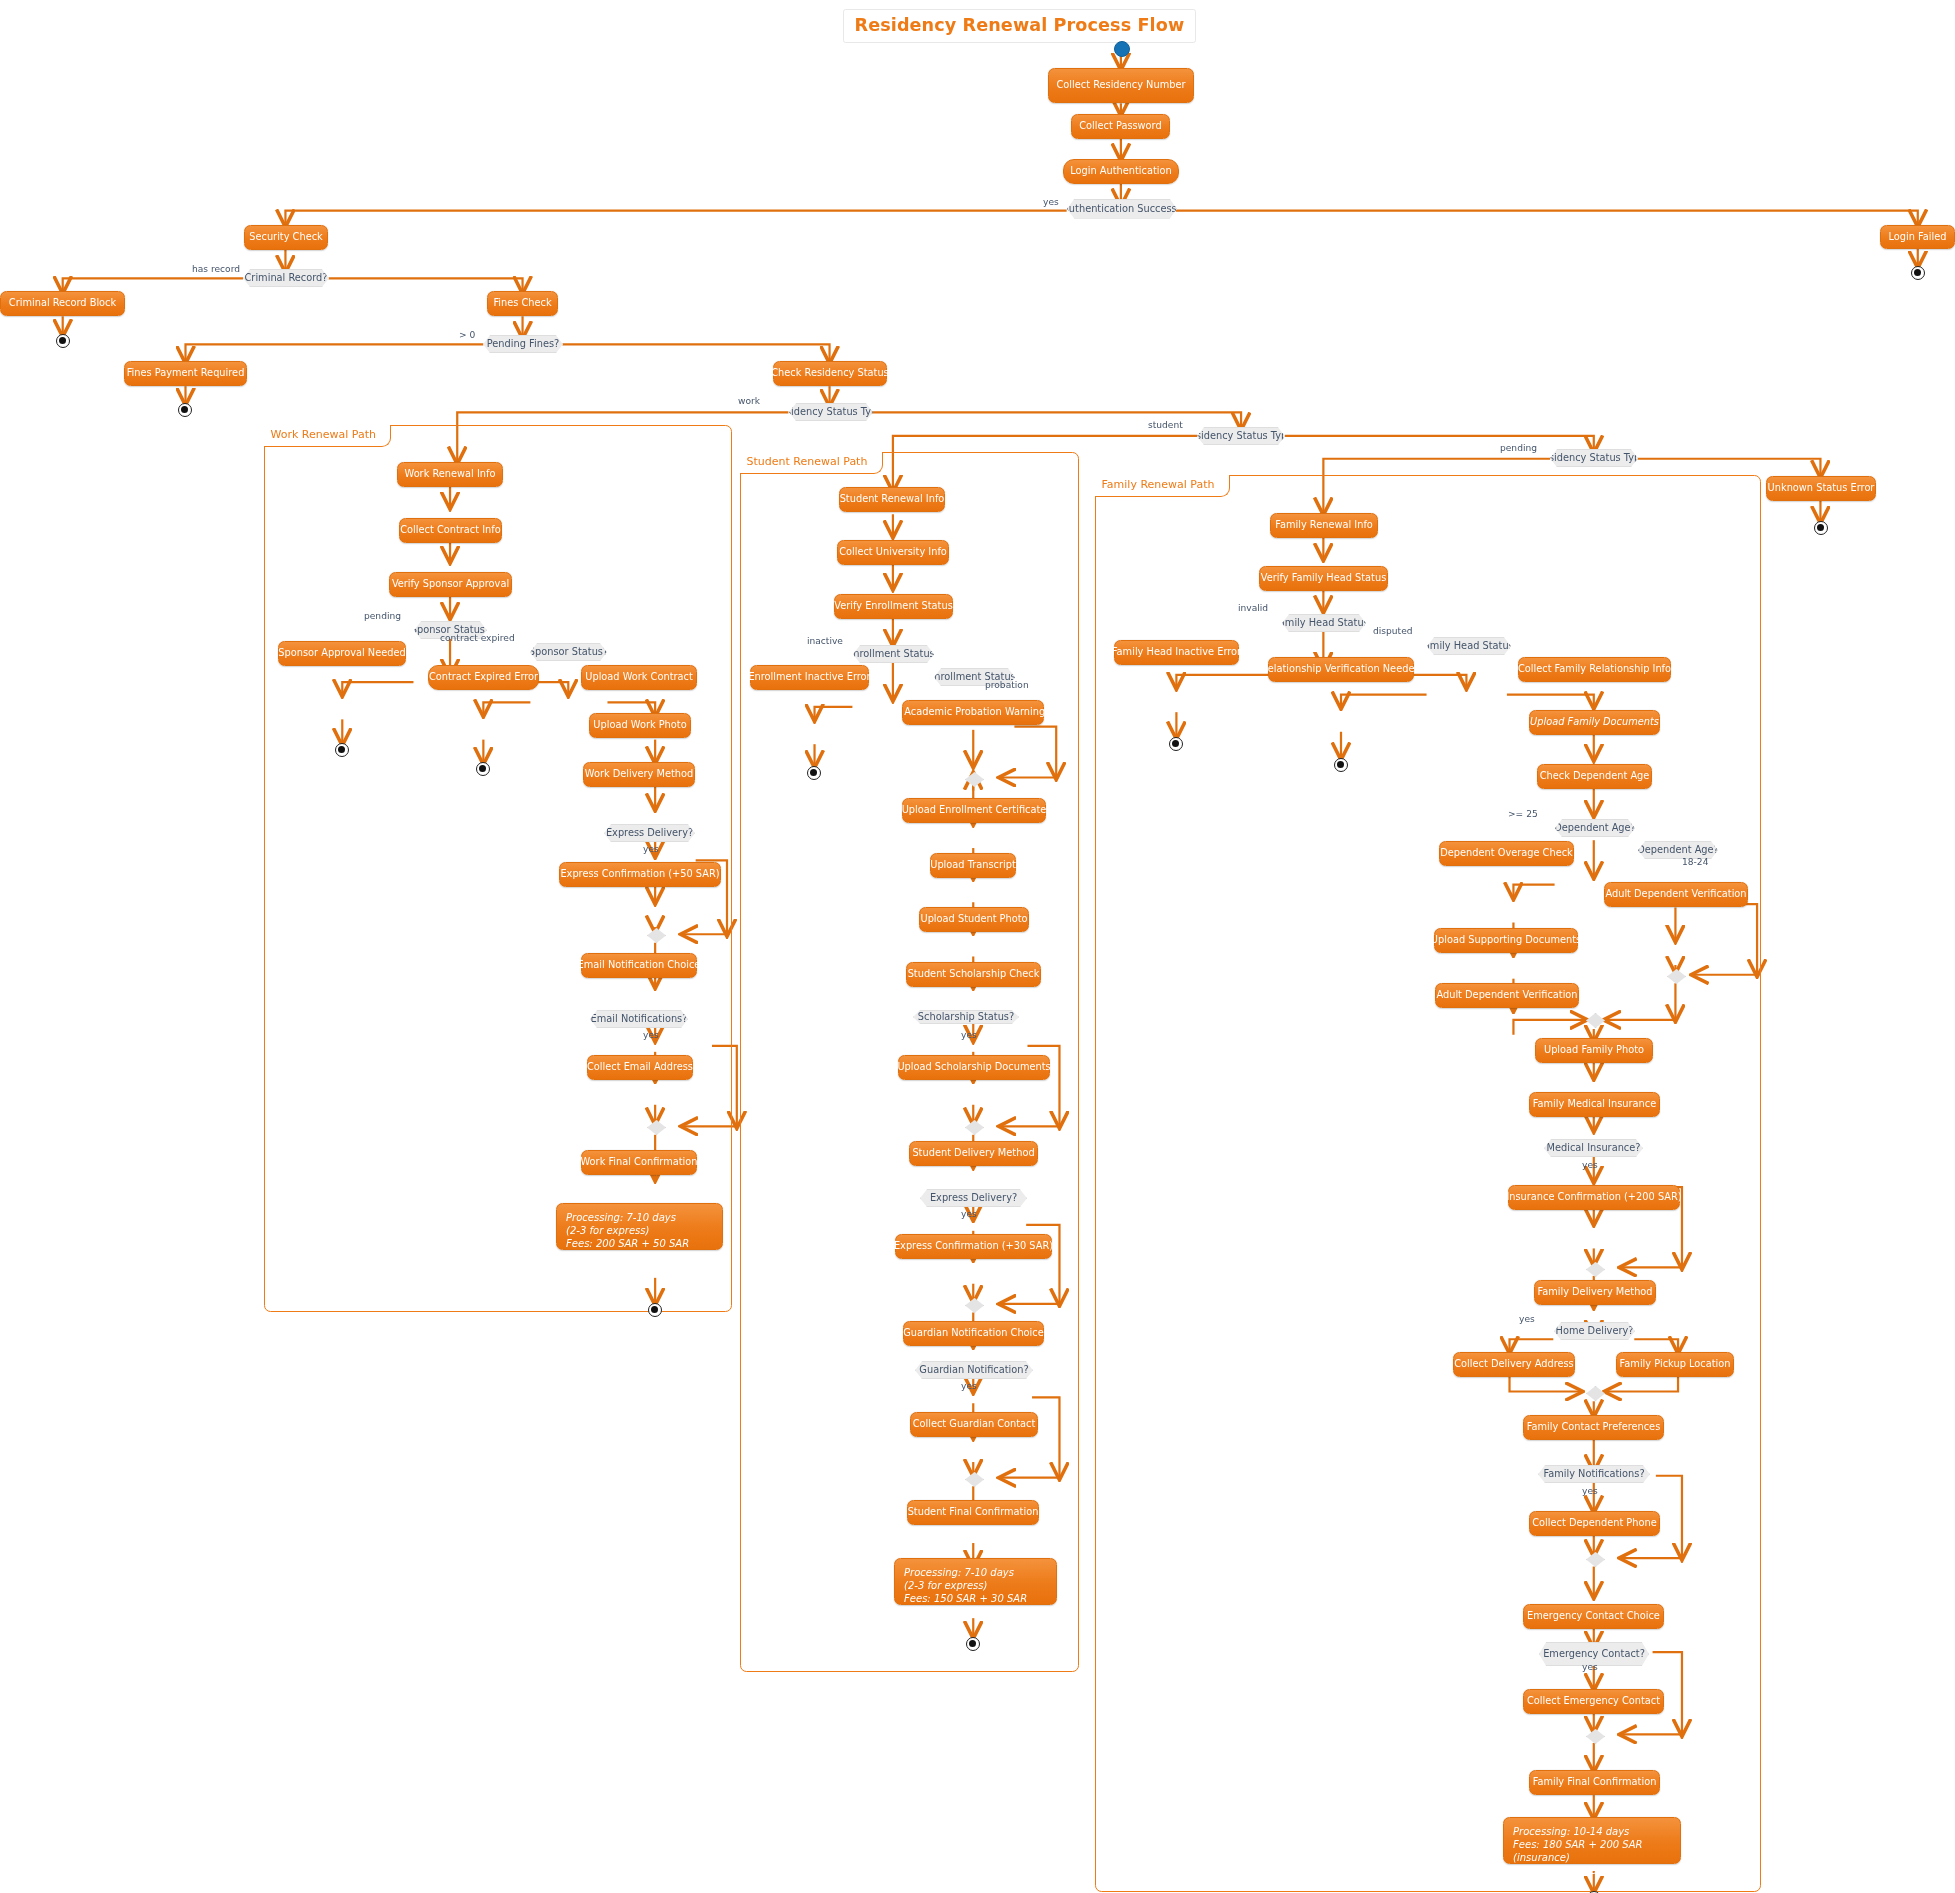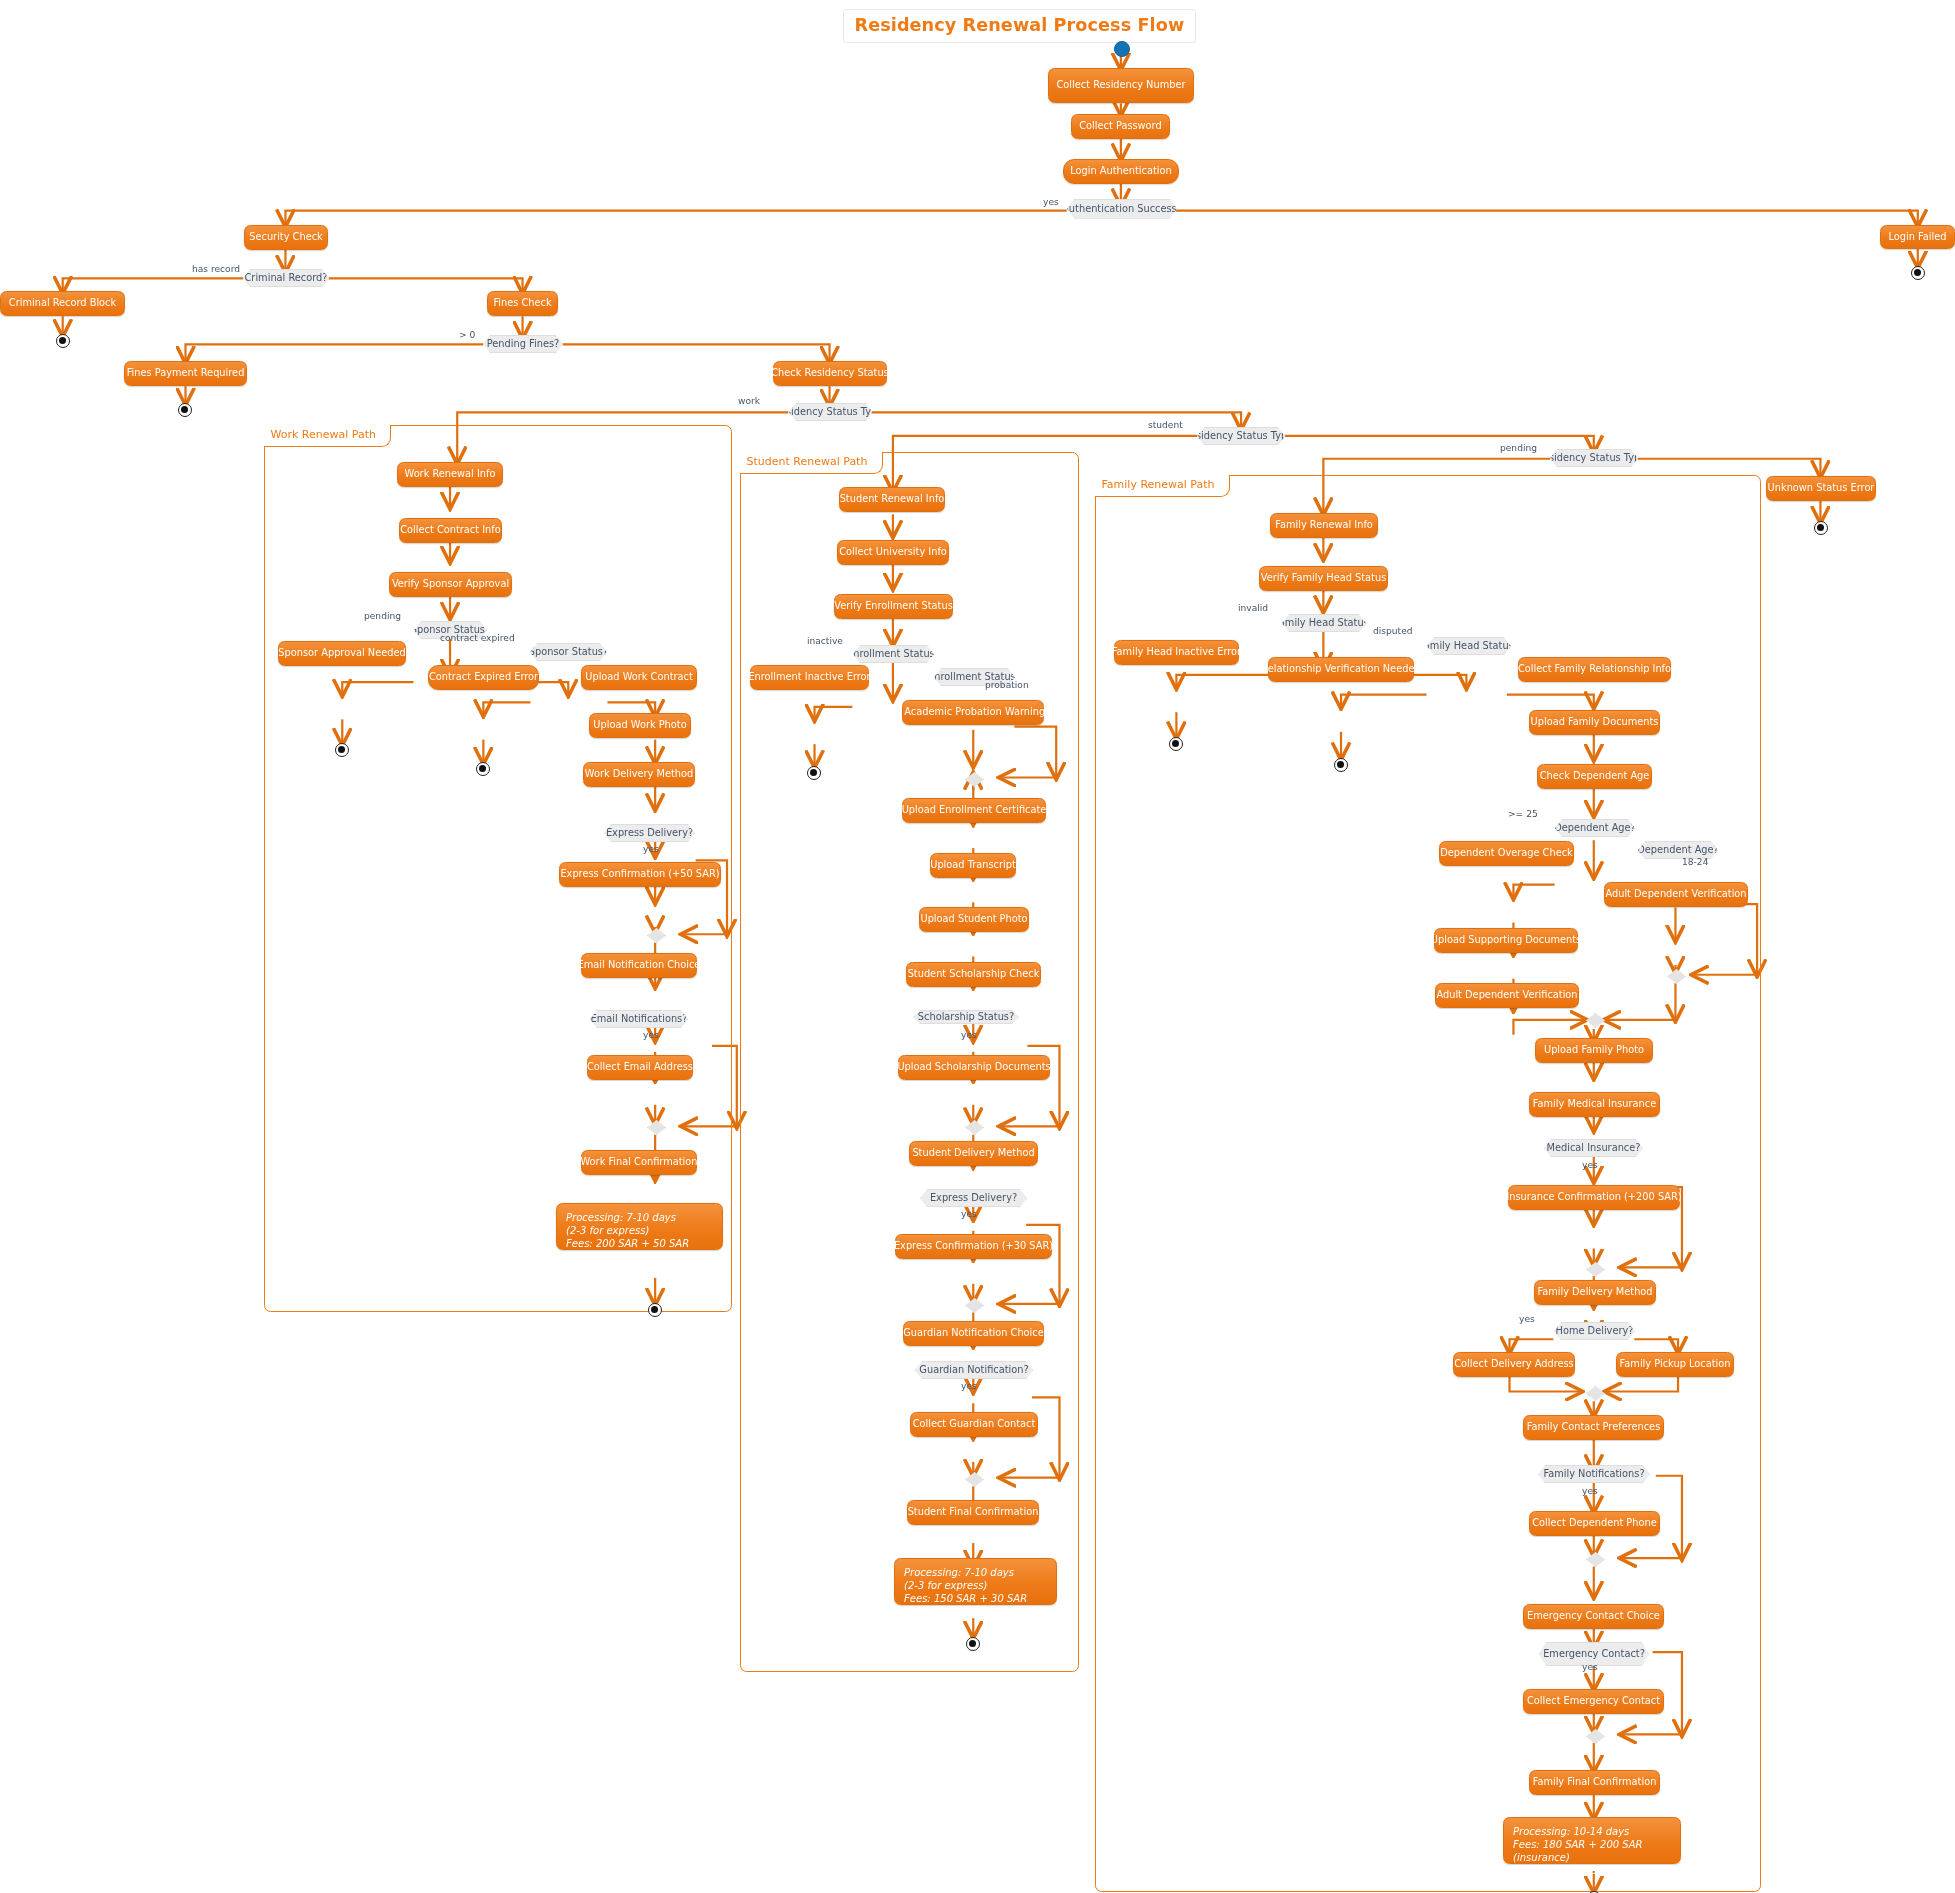--- a/index.html
+++ b/index.html
@@ -422,21 +422,21 @@
 (2-3 for express)
 Fees: 150 SAR + 30 SAR (express)</div>
 
   <div class="node" style="left:1270px;top:513px;width:108px;height:25px;">Family Renewal Info</div>
   <div class="node" style="left:1259px;top:566px;width:129px;height:25px;">Verify Family Head Status</div>
   <div class="decision" style="left:1282px;top:614px;width:84px;height:18.3px;">Family Head Status?</div>
   <div class="decision" style="left:1427px;top:637px;width:84px;height:18.3px;">Family Head Status?</div>
   <div class="node" style="left:1114px;top:634px;width:125px;height:25px;margin-top:6px;">Family Head Inactive Error</div>
   <div class="node" style="left:1268px;top:657px;width:146px;height:25px;">Relationship Verification Needed</div>
   <div class="node" style="left:1518px;top:657px;width:153px;height:25px;">Collect Family Relationship Info</div>
-  <div class="node" style="left:1529px;top:710px;width:131px;height:25px;">Upload Family Documents</div>
+  <div class="node" style="left:1529px;top:710px;width:131px;height:25px;font-style:italic;">Upload Family Documents</div>
   <div class="node" style="left:1537px;top:764px;width:115px;height:25px;">Check Dependent Age</div>
   <div class="decision" style="left:1555px;top:819px;width:80px;height:18.3px;">Dependent Age?</div>
   <div class="decision" style="left:1638px;top:841px;width:80px;height:18.3px;">Dependent Age?</div>
   <div class="node" style="left:1439px;top:841px;width:135px;height:25px;">Dependent Overage Check</div>
   <div class="node" style="left:1434px;top:928px;width:144px;height:25px;">Upload Supporting Documents</div>
   <div class="node" style="left:1435px;top:983px;width:144px;height:25px;">Adult Dependent Verification</div>
   <div class="node" style="left:1604px;top:882px;width:144px;height:25px;">Adult Dependent Verification</div>
   <div class="node" style="left:1535px;top:1038px;width:118px;height:25px;">Upload Family Photo</div>
   <div class="node" style="left:1529px;top:1092px;width:131px;height:25px;">Family Medical Insurance</div>
   <div class="decision" style="left:1544px;top:1139px;width:99px;height:18.3px;">Medical Insurance?</div>

